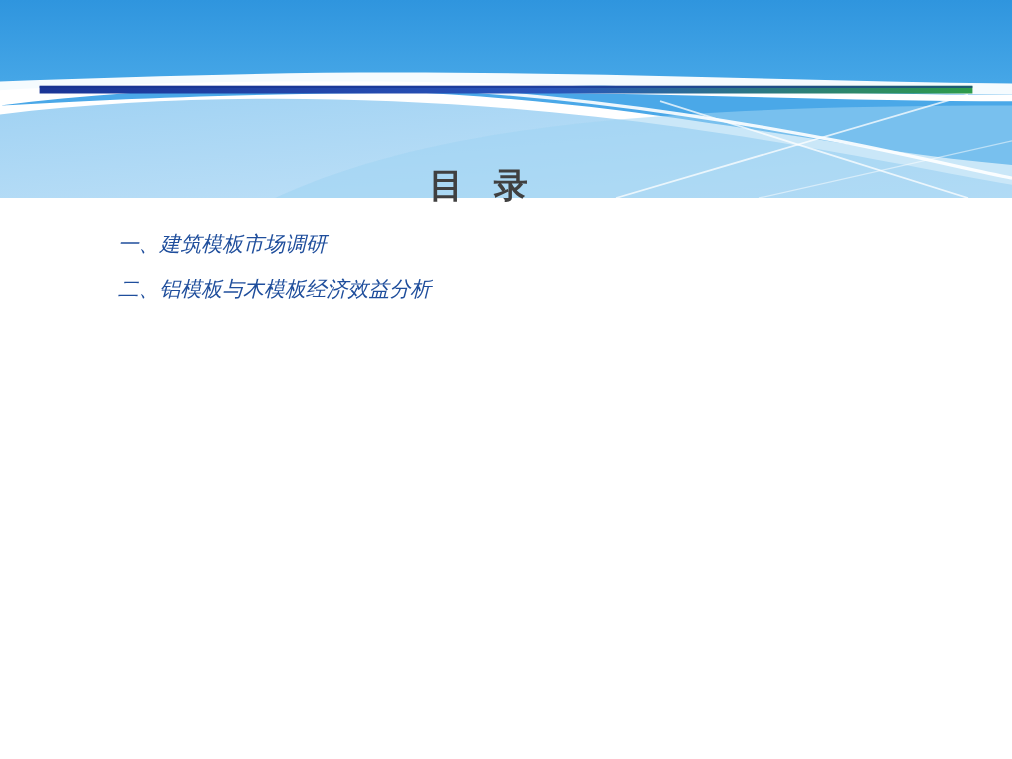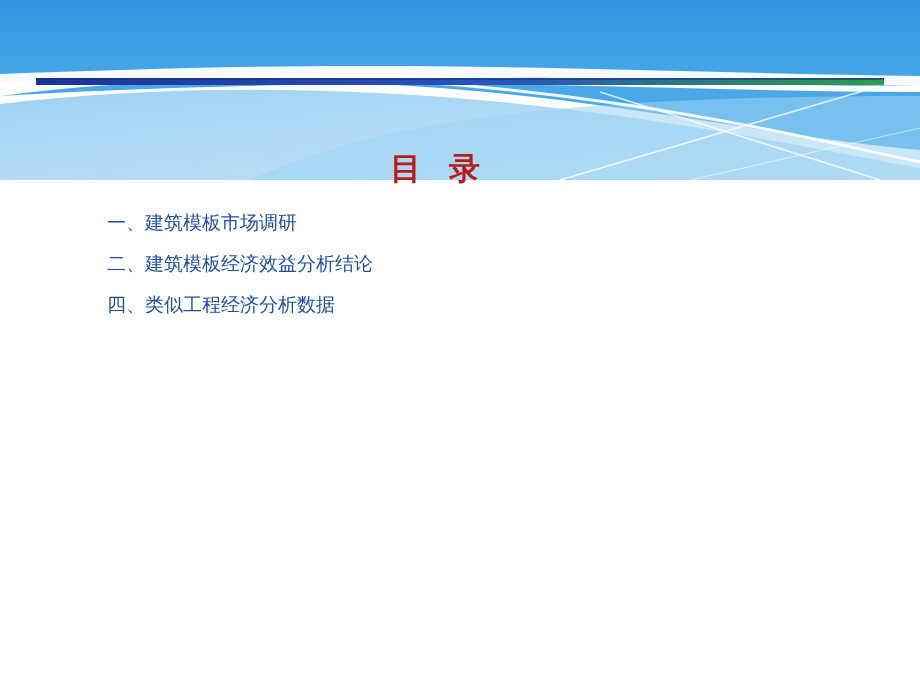--- a/index.html
+++ b/index.html
@@ -33,35 +33,36 @@
   }
   .title {
     position: absolute;
     left: 0;
     top: 148px;
     width: 880px;
     text-align: center;
     font-family: "Liberation Serif", serif;
     font-size: 31px;
     font-weight: bold;
-    color: #b91c1c;
+    color: #404040;
     letter-spacing: 10px;
   }
   .toc {
     position: absolute;
     left: 107px;
     top: 202px;
     width: 700px;
   }
   .toc-item {
     font-family: "Liberation Serif", serif;
     font-size: 19px;
     color: #1f4e9c;
     line-height: 41px;
     white-space: nowrap;
+    font-style: italic;
   }
   .toc-num {
     letter-spacing: 0px;
   }
 </style>
 </head>
 <body>
 
 <div class="slide">
 
@@ -110,20 +111,17 @@
     </svg>
   </div>
 
   <div class="title">目  录</div>
 
   <div class="toc">
     <div class="toc-item">
       <span class="toc-num">一、</span><span>建筑模板市场调研</span>
     </div>
     <div class="toc-item">
-      <span class="toc-num">二、</span><span>建筑模板经济效益分析结论</span>
-    </div>
-    <div class="toc-item">
-      <span class="toc-num">四、</span><span>类似工程经济分析数据</span>
+      <span class="toc-num">二、</span><span>铝模板与木模板经济效益分析</span>
     </div>
   </div>
 
 </div>
 
 </body></html>

